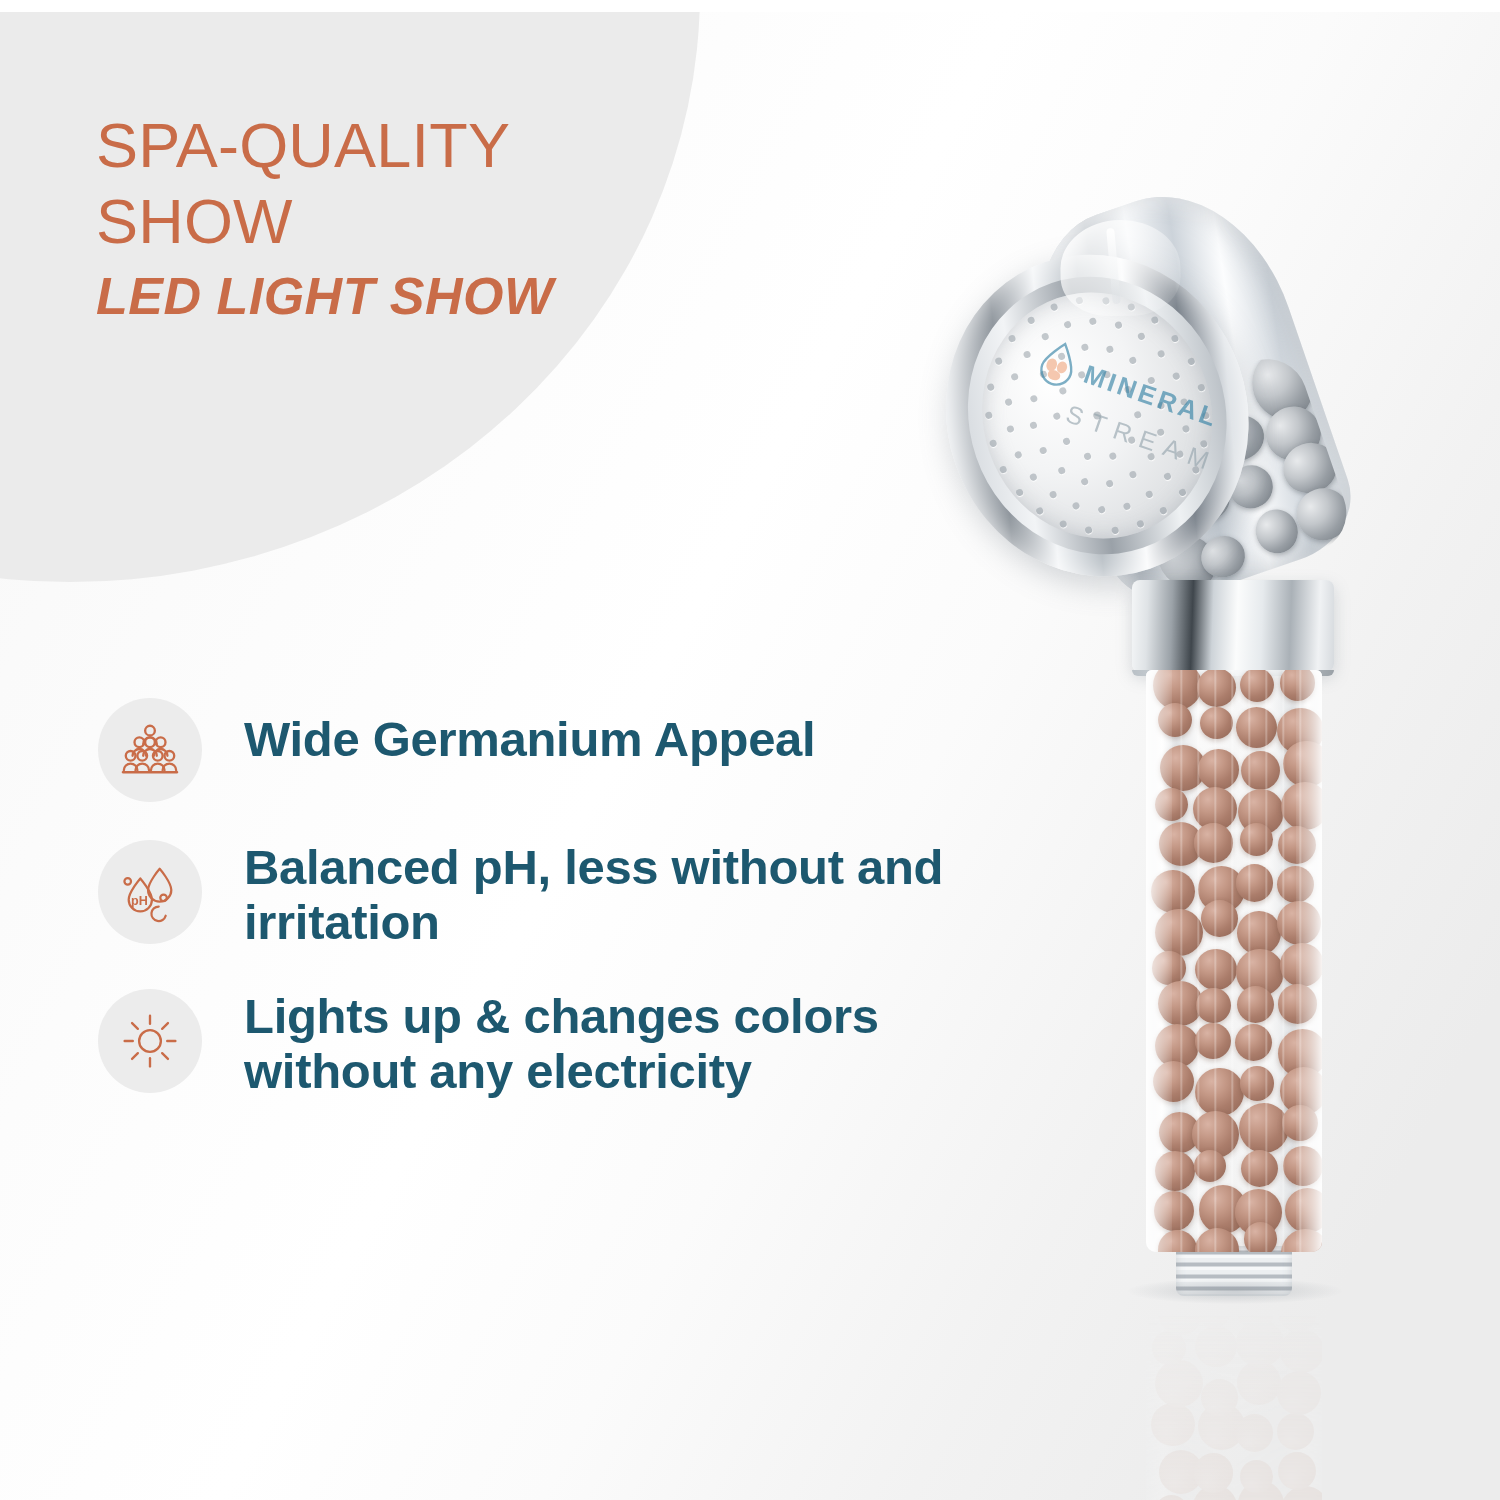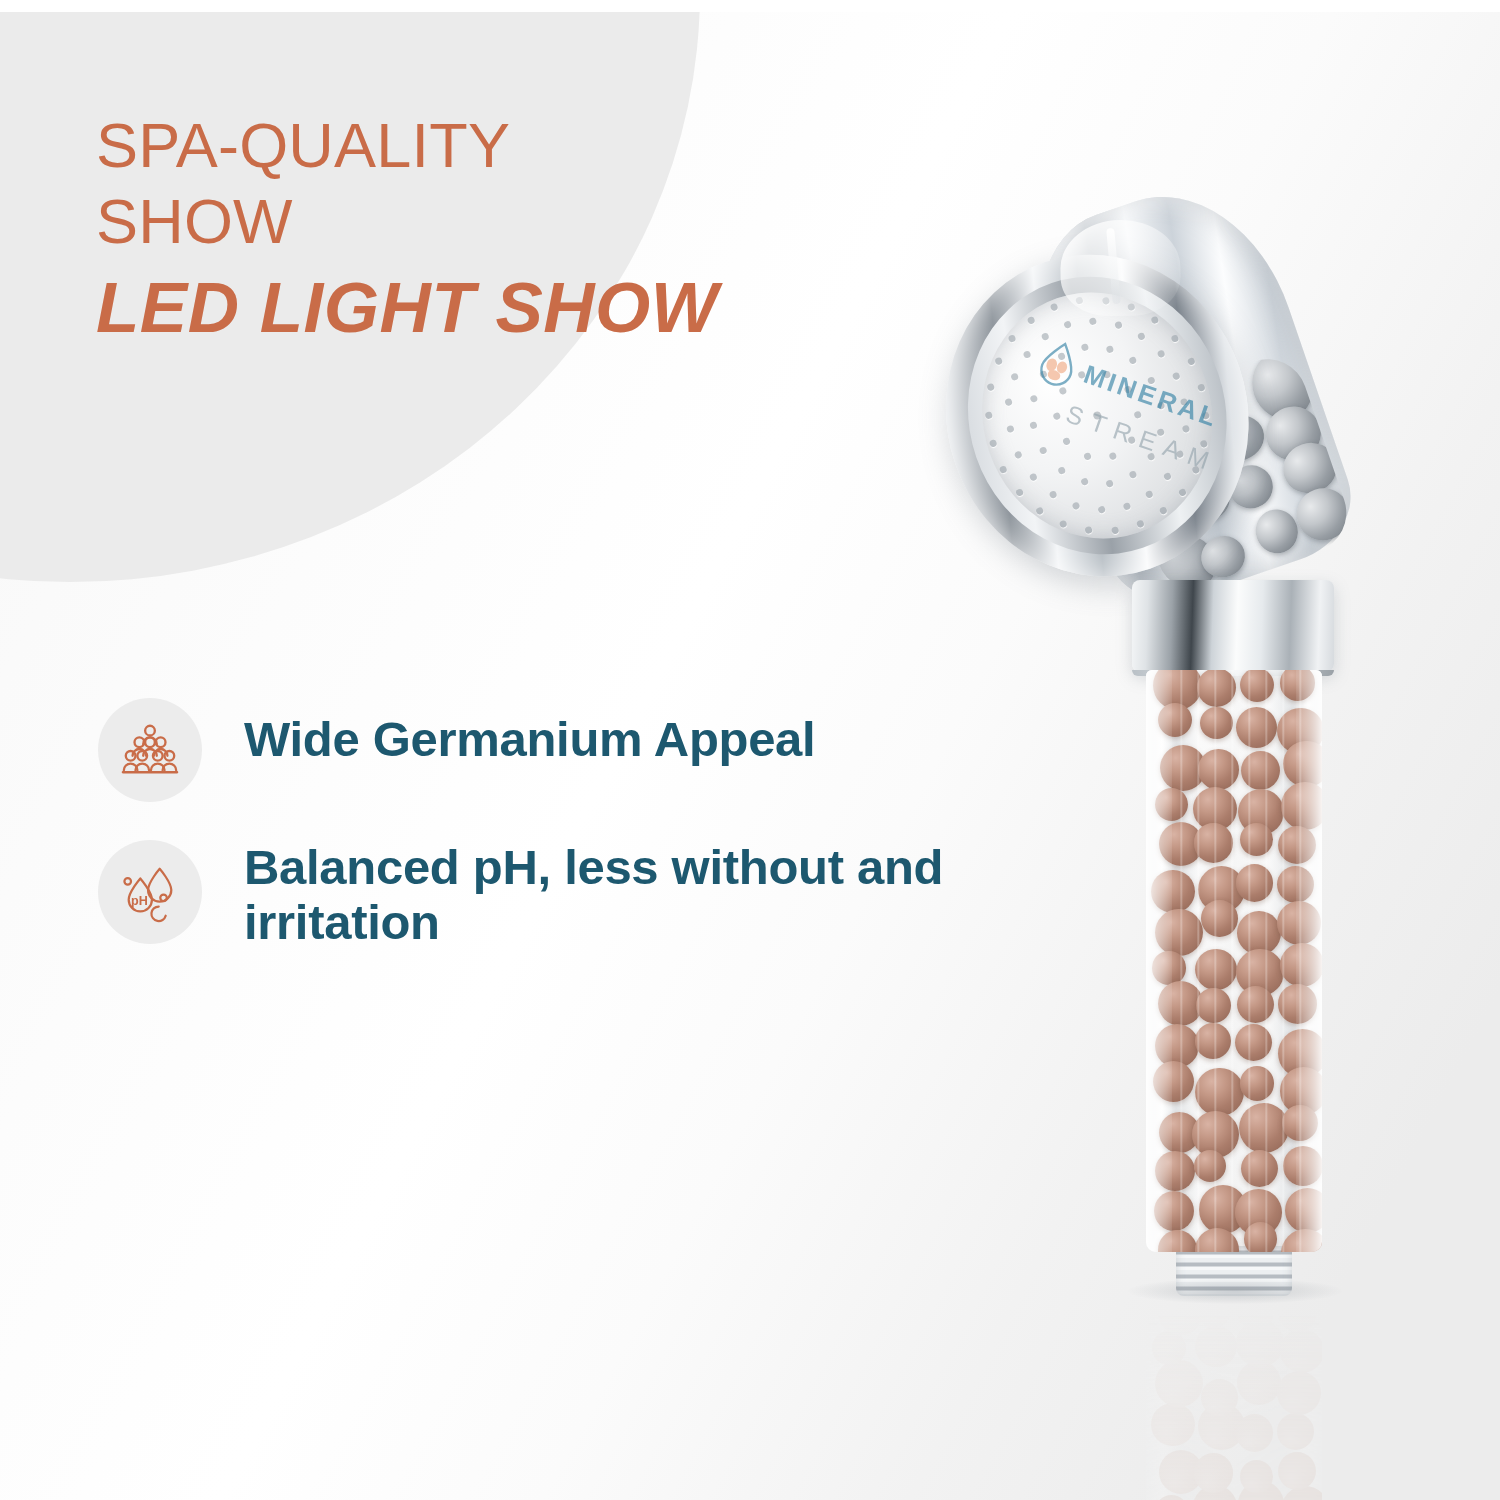--- a/index.html
+++ b/index.html
@@ -54,21 +54,21 @@
   .headline .ln {
     display: block;
     font-size: 63px;
     font-weight: 400;
     color: #c96c48;
     white-space: nowrap;
   }
   .headline .ln.accent {
     font-weight: 700;
     font-style: italic;
-    font-size: 71px;
+    font-size: 52px;
     letter-spacing: 0.5px;
     margin-top: 6px;
   }
 
   
   .features {
     position: absolute;
     left: 98px;
     top: 686px;
     width: 930px;
@@ -474,20 +474,36 @@
           <path d="M22 18c0 0 12 14 12 22a12 12 0 0 1-24 0C10 32 22 18 22 18z"></path>
           <circle cx="9" cy="21" r="3.4"></circle>
           <circle cx="46" cy="38" r="3.4"></circle>
           <path d="M41 47a7.5 7.5 0 1 0 7.2 9.5"></path>
           <text x="21" y="45" font-family="Liberation Sans, sans-serif" font-size="13" font-weight="700" fill="#c96c48" stroke="none" text-anchor="middle">pH</text>
         </svg>
       </div>
       <div class="feature-text">Balanced pH, less without and irritation</div>
     </div>
 
+    <div class="feature-row two-line">
+      <div class="feature-icon-wrap">
+        <svg width="58" height="58" viewBox="0 0 64 64" fill="none" stroke="#c96c48" stroke-width="2.6" stroke-linecap="round">
+          <circle cx="32" cy="32" r="12"></circle>
+          <path d="M32 4v9"></path>
+          <path d="M32 51v9"></path>
+          <path d="M4 32h9"></path>
+          <path d="M51 32h9"></path>
+          <path d="M12.2 12.2l6.4 6.4"></path>
+          <path d="M45.4 45.4l6.4 6.4"></path>
+          <path d="M51.8 12.2l-6.4 6.4"></path>
+          <path d="M18.6 45.4l-6.4 6.4"></path>
+        </svg>
+      </div>
+      <div class="feature-text">Lights up &amp; changes colors without any electricity</div>
+    </div>
 
   </div>
 
   <div class="product">
 
     <div class="head-assembly">
       <div class="head-back"></div>
       <div class="head-stones" id="head-stones">
           <i style="width: 50.8028px; height: 43.5939px; left: -5.2699px; top: 2.54456px;"></i>
           <i style="width: 52.1065px; height: 51.8662px; left: 53.8608px; top: 6.77629px;"></i>

